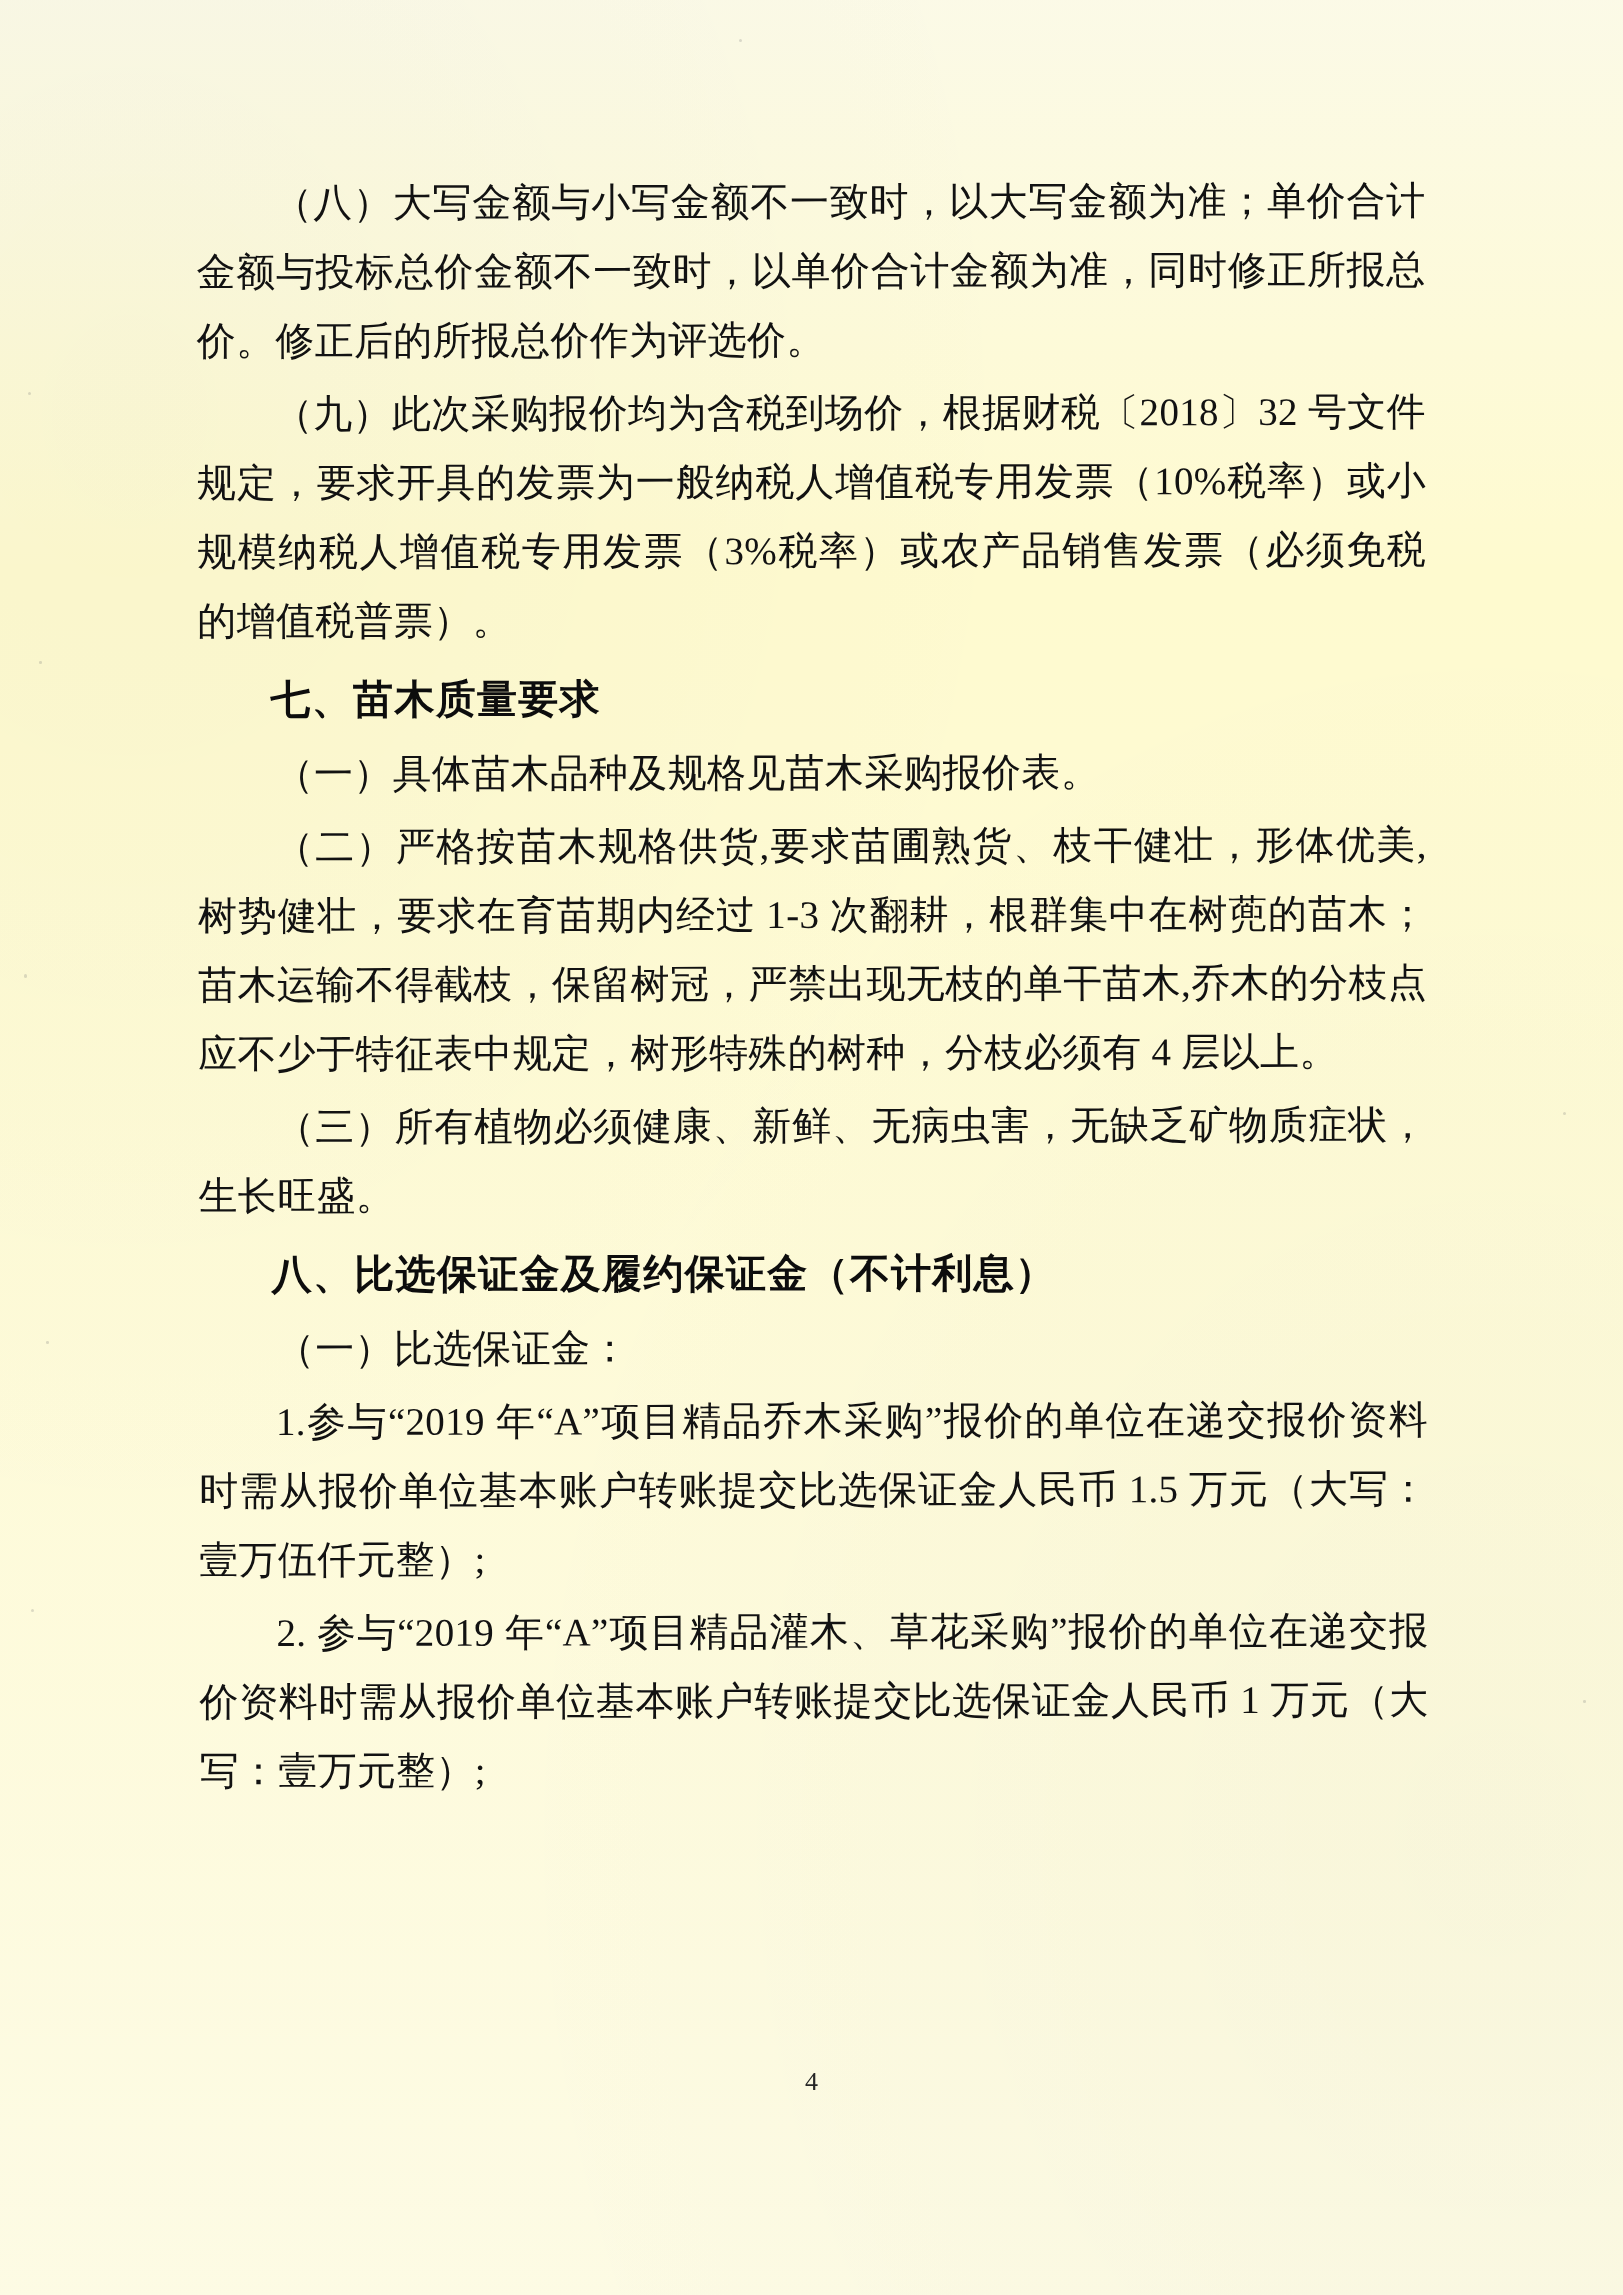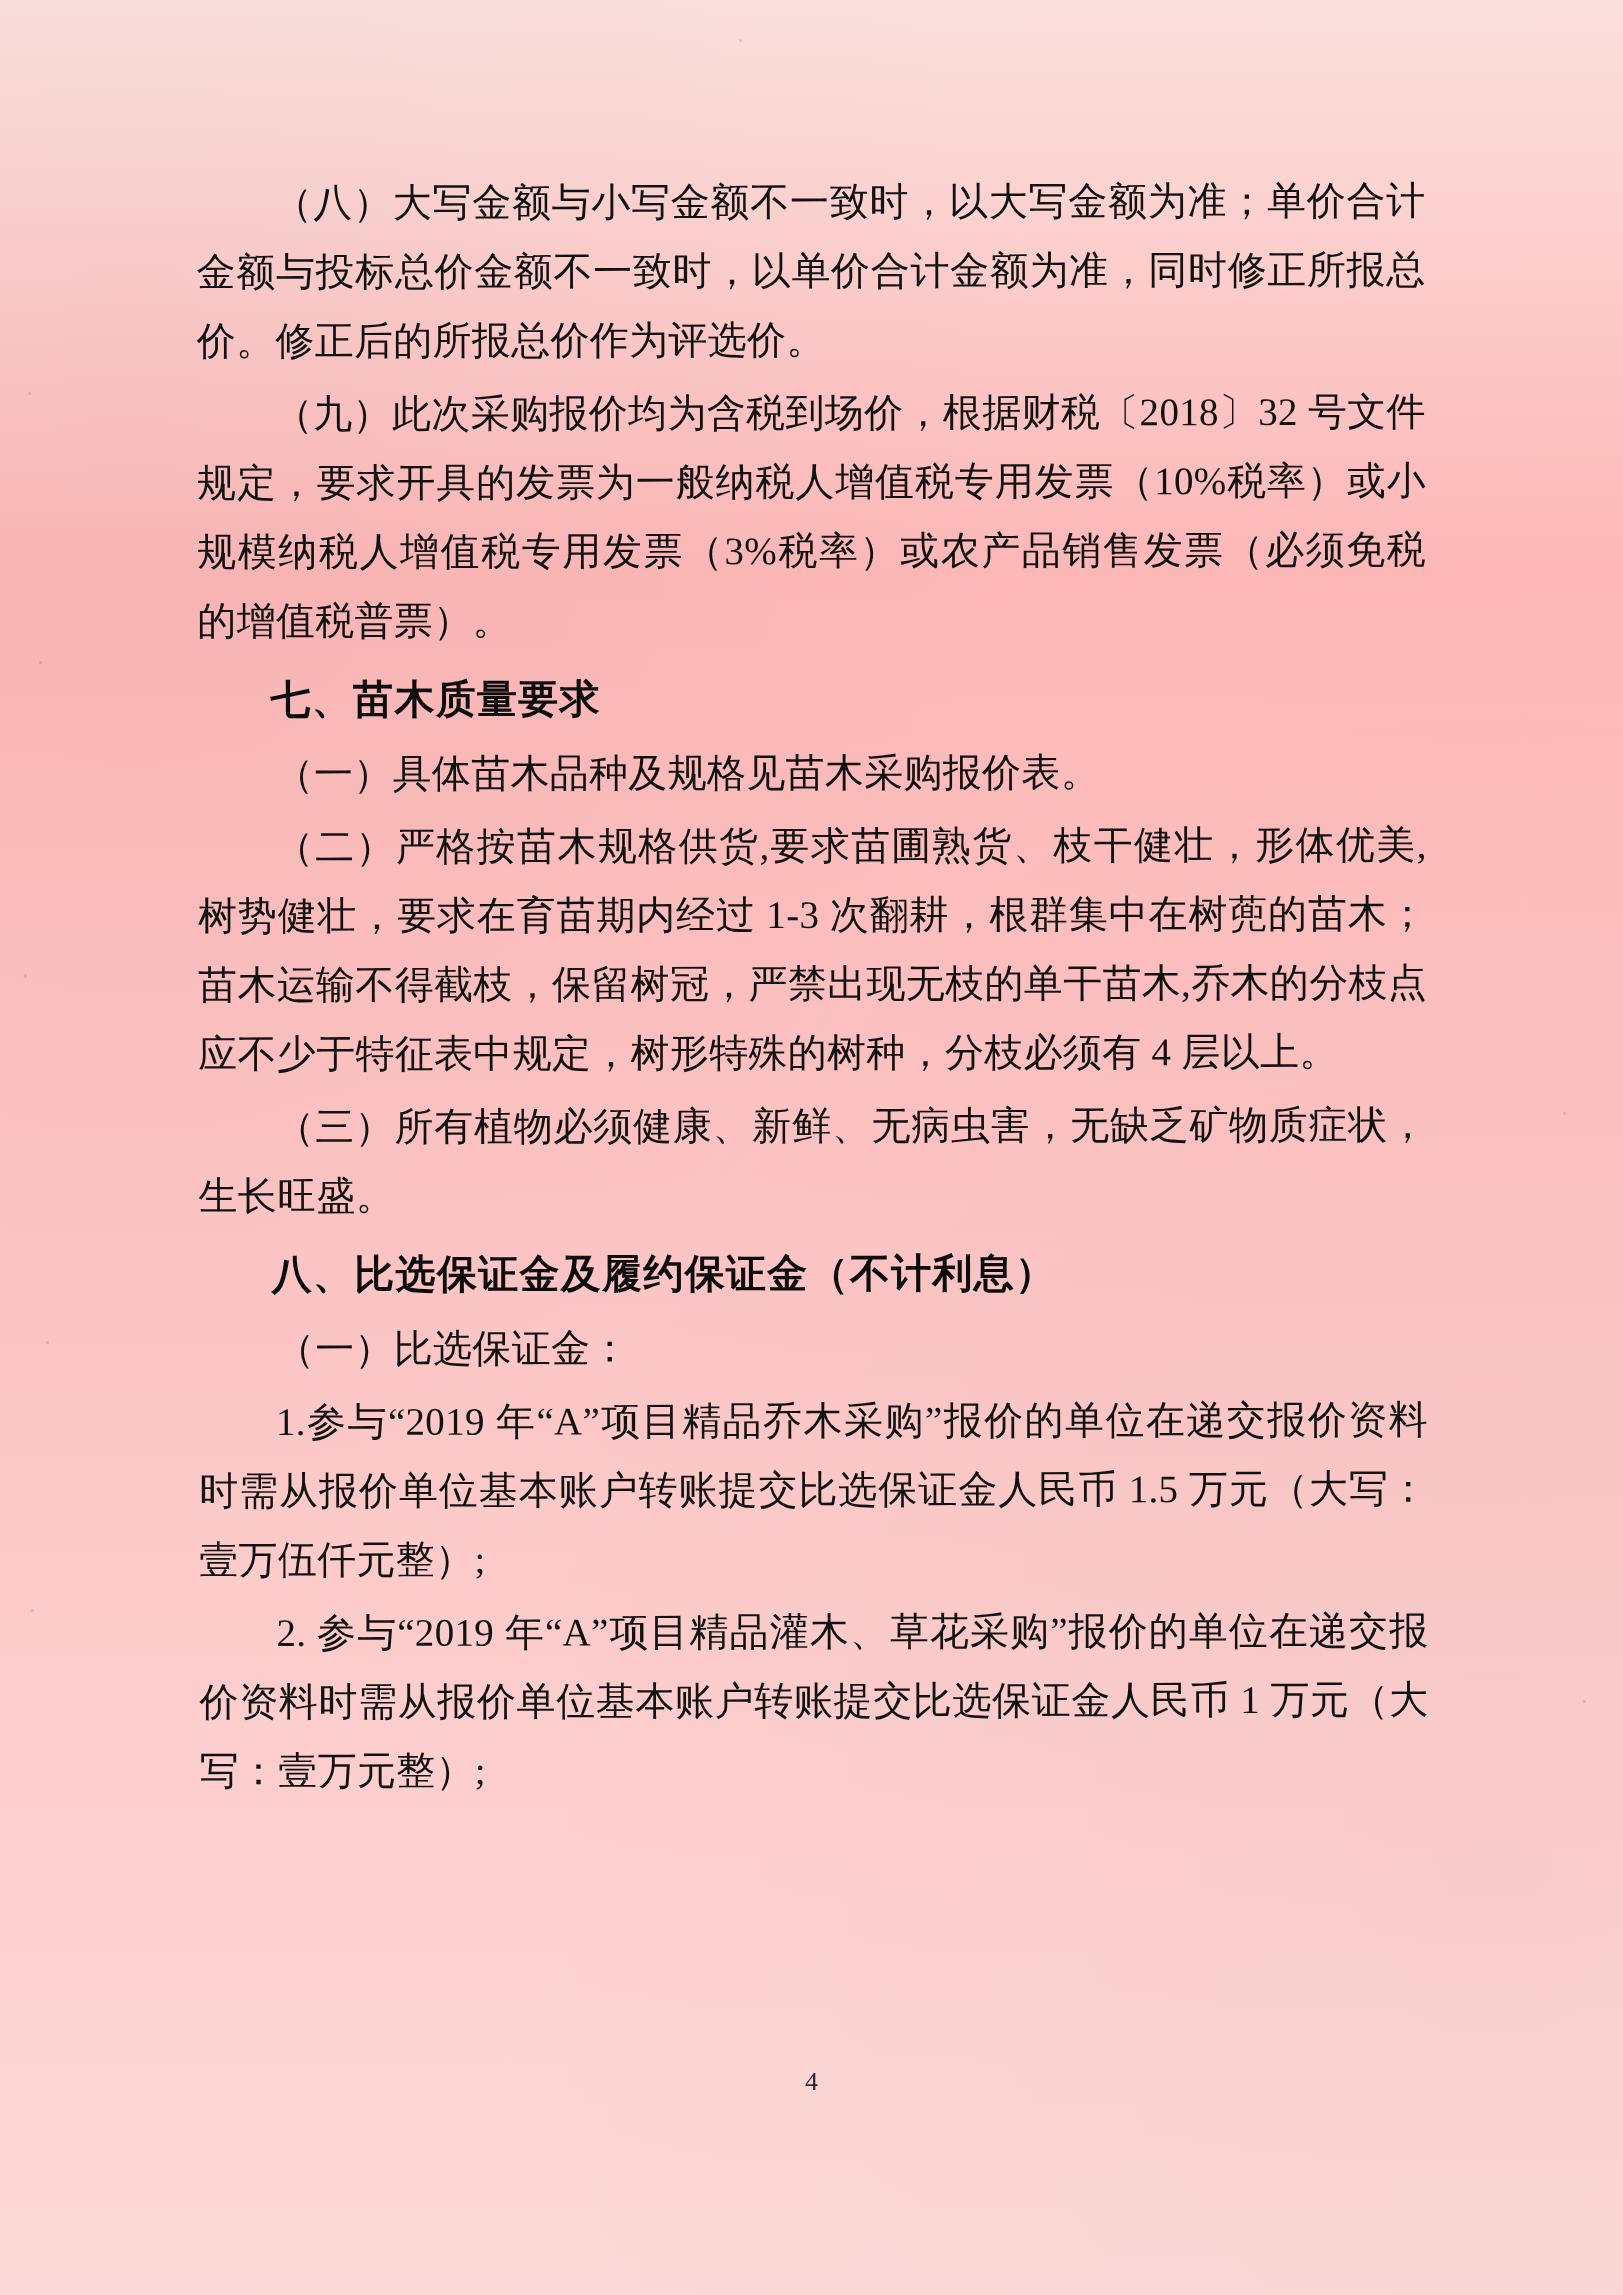--- a/index.html
+++ b/index.html
@@ -12,21 +12,21 @@
     height: 2295px;
     font-family: "Liberation Serif", "DejaVu Serif", serif;
     color: #1a1a1a;
     position: relative;
     overflow: hidden;
   }
   
   .page {
     position: absolute;
     inset: 0;
-    background: #fca5a5;
+    background: #fef9c3;
   }
   .page::before {
     content: "";
     position: absolute;
     inset: 0;
     background:
       radial-gradient(ellipse at 8% 18%, rgba(0,0,0,0.018), rgba(0,0,0,0) 45%),
       radial-gradient(ellipse at 92% 80%, rgba(0,0,0,0.02), rgba(0,0,0,0) 50%),
       linear-gradient(180deg, rgba(250,250,246,0.7), rgba(255,255,255,0.2) 25%, rgba(252,252,250,0.6));
     pointer-events: none;

